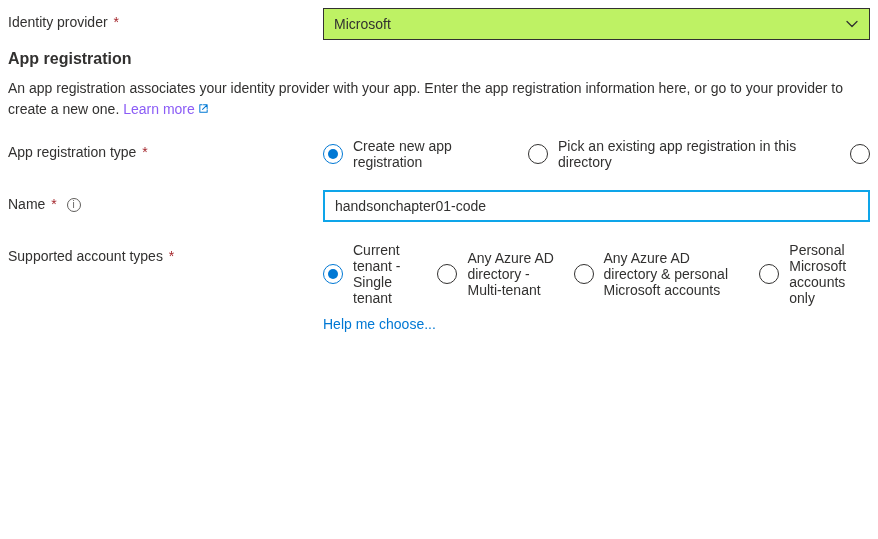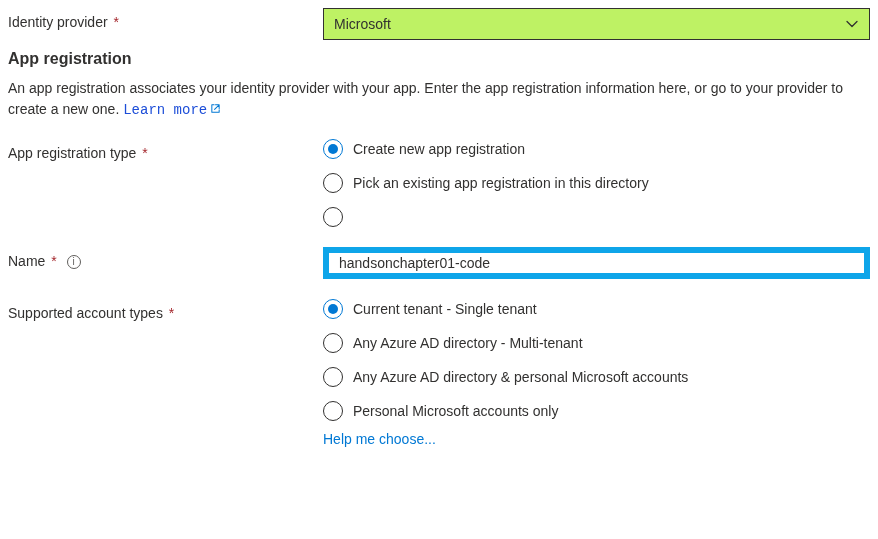--- a/index.html
+++ b/index.html
@@ -80,35 +80,34 @@
       margin-bottom: 10px;
       color: #323130;
     }
     .description {
       font-size: 14px;
       line-height: 1.5;
       color: #323130;
       margin-bottom: 18px;
     }
     .link {
-      color: #1d4ed8;
+      color: #8b5cf6;
       text-decoration: none;
       cursor: pointer;
-      font-family: Liberation Mono, monospace;
     }
     .external-icon {
       display: inline-block;
       width: 11px;
       height: 11px;
       margin-left: 3px;
       vertical-align: baseline;
     }
     .radio-group {
       display: flex;
-      flex-direction: column;
+      flex-direction: row;
       gap: 14px;
     }
     .radio-option {
       display: flex;
       align-items: center;
       gap: 10px;
       cursor: pointer;
     }
     .radio-circle {
       width: 20px;
@@ -133,21 +132,21 @@
     .radio-circle.selected .radio-dot {
       display: block;
     }
     .radio-label {
       font-size: 14px;
       color: #323130;
     }
     .text-input {
       width: 100%;
       height: 32px;
-      border: 6px solid #0ea5e9;
+      border: 2px solid #0ea5e9;
       padding: 5px 10px;
       font-size: 14px;
       font-family: inherit;
       color: #323130;
       outline: none;
     }
     .help-link {
       color: #0078d4;
       font-size: 14px;
       margin-top: 10px;

